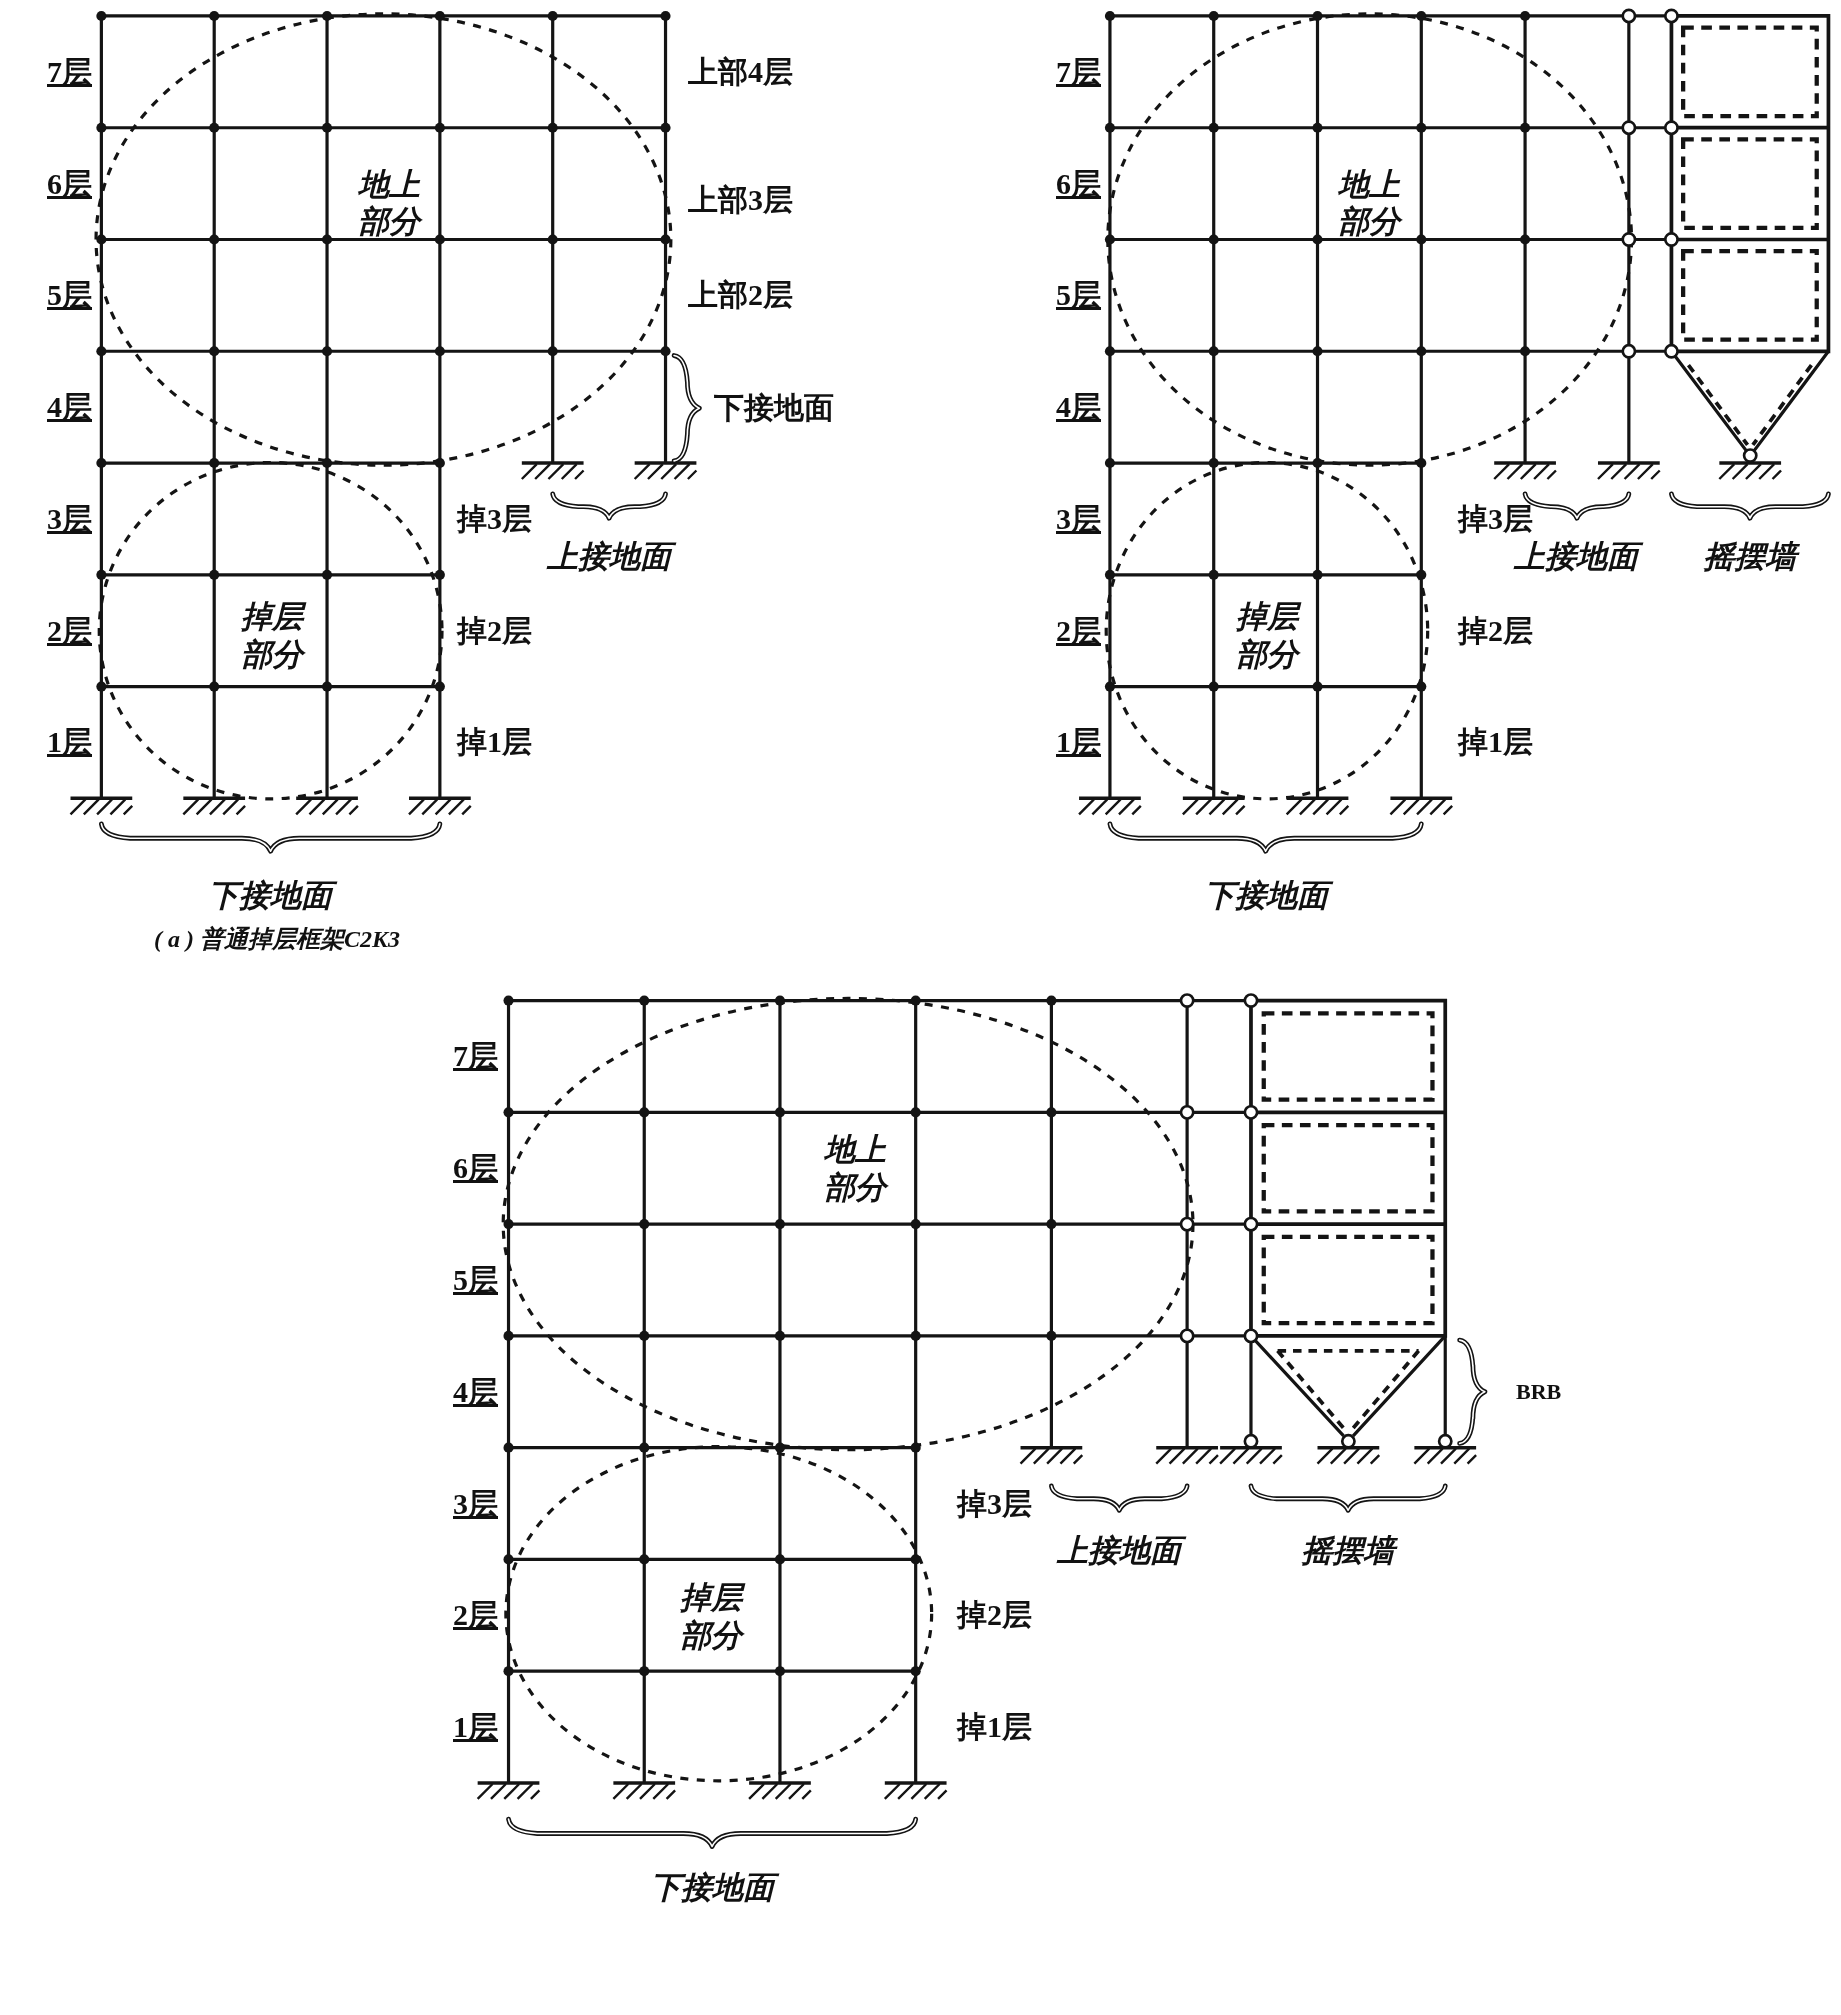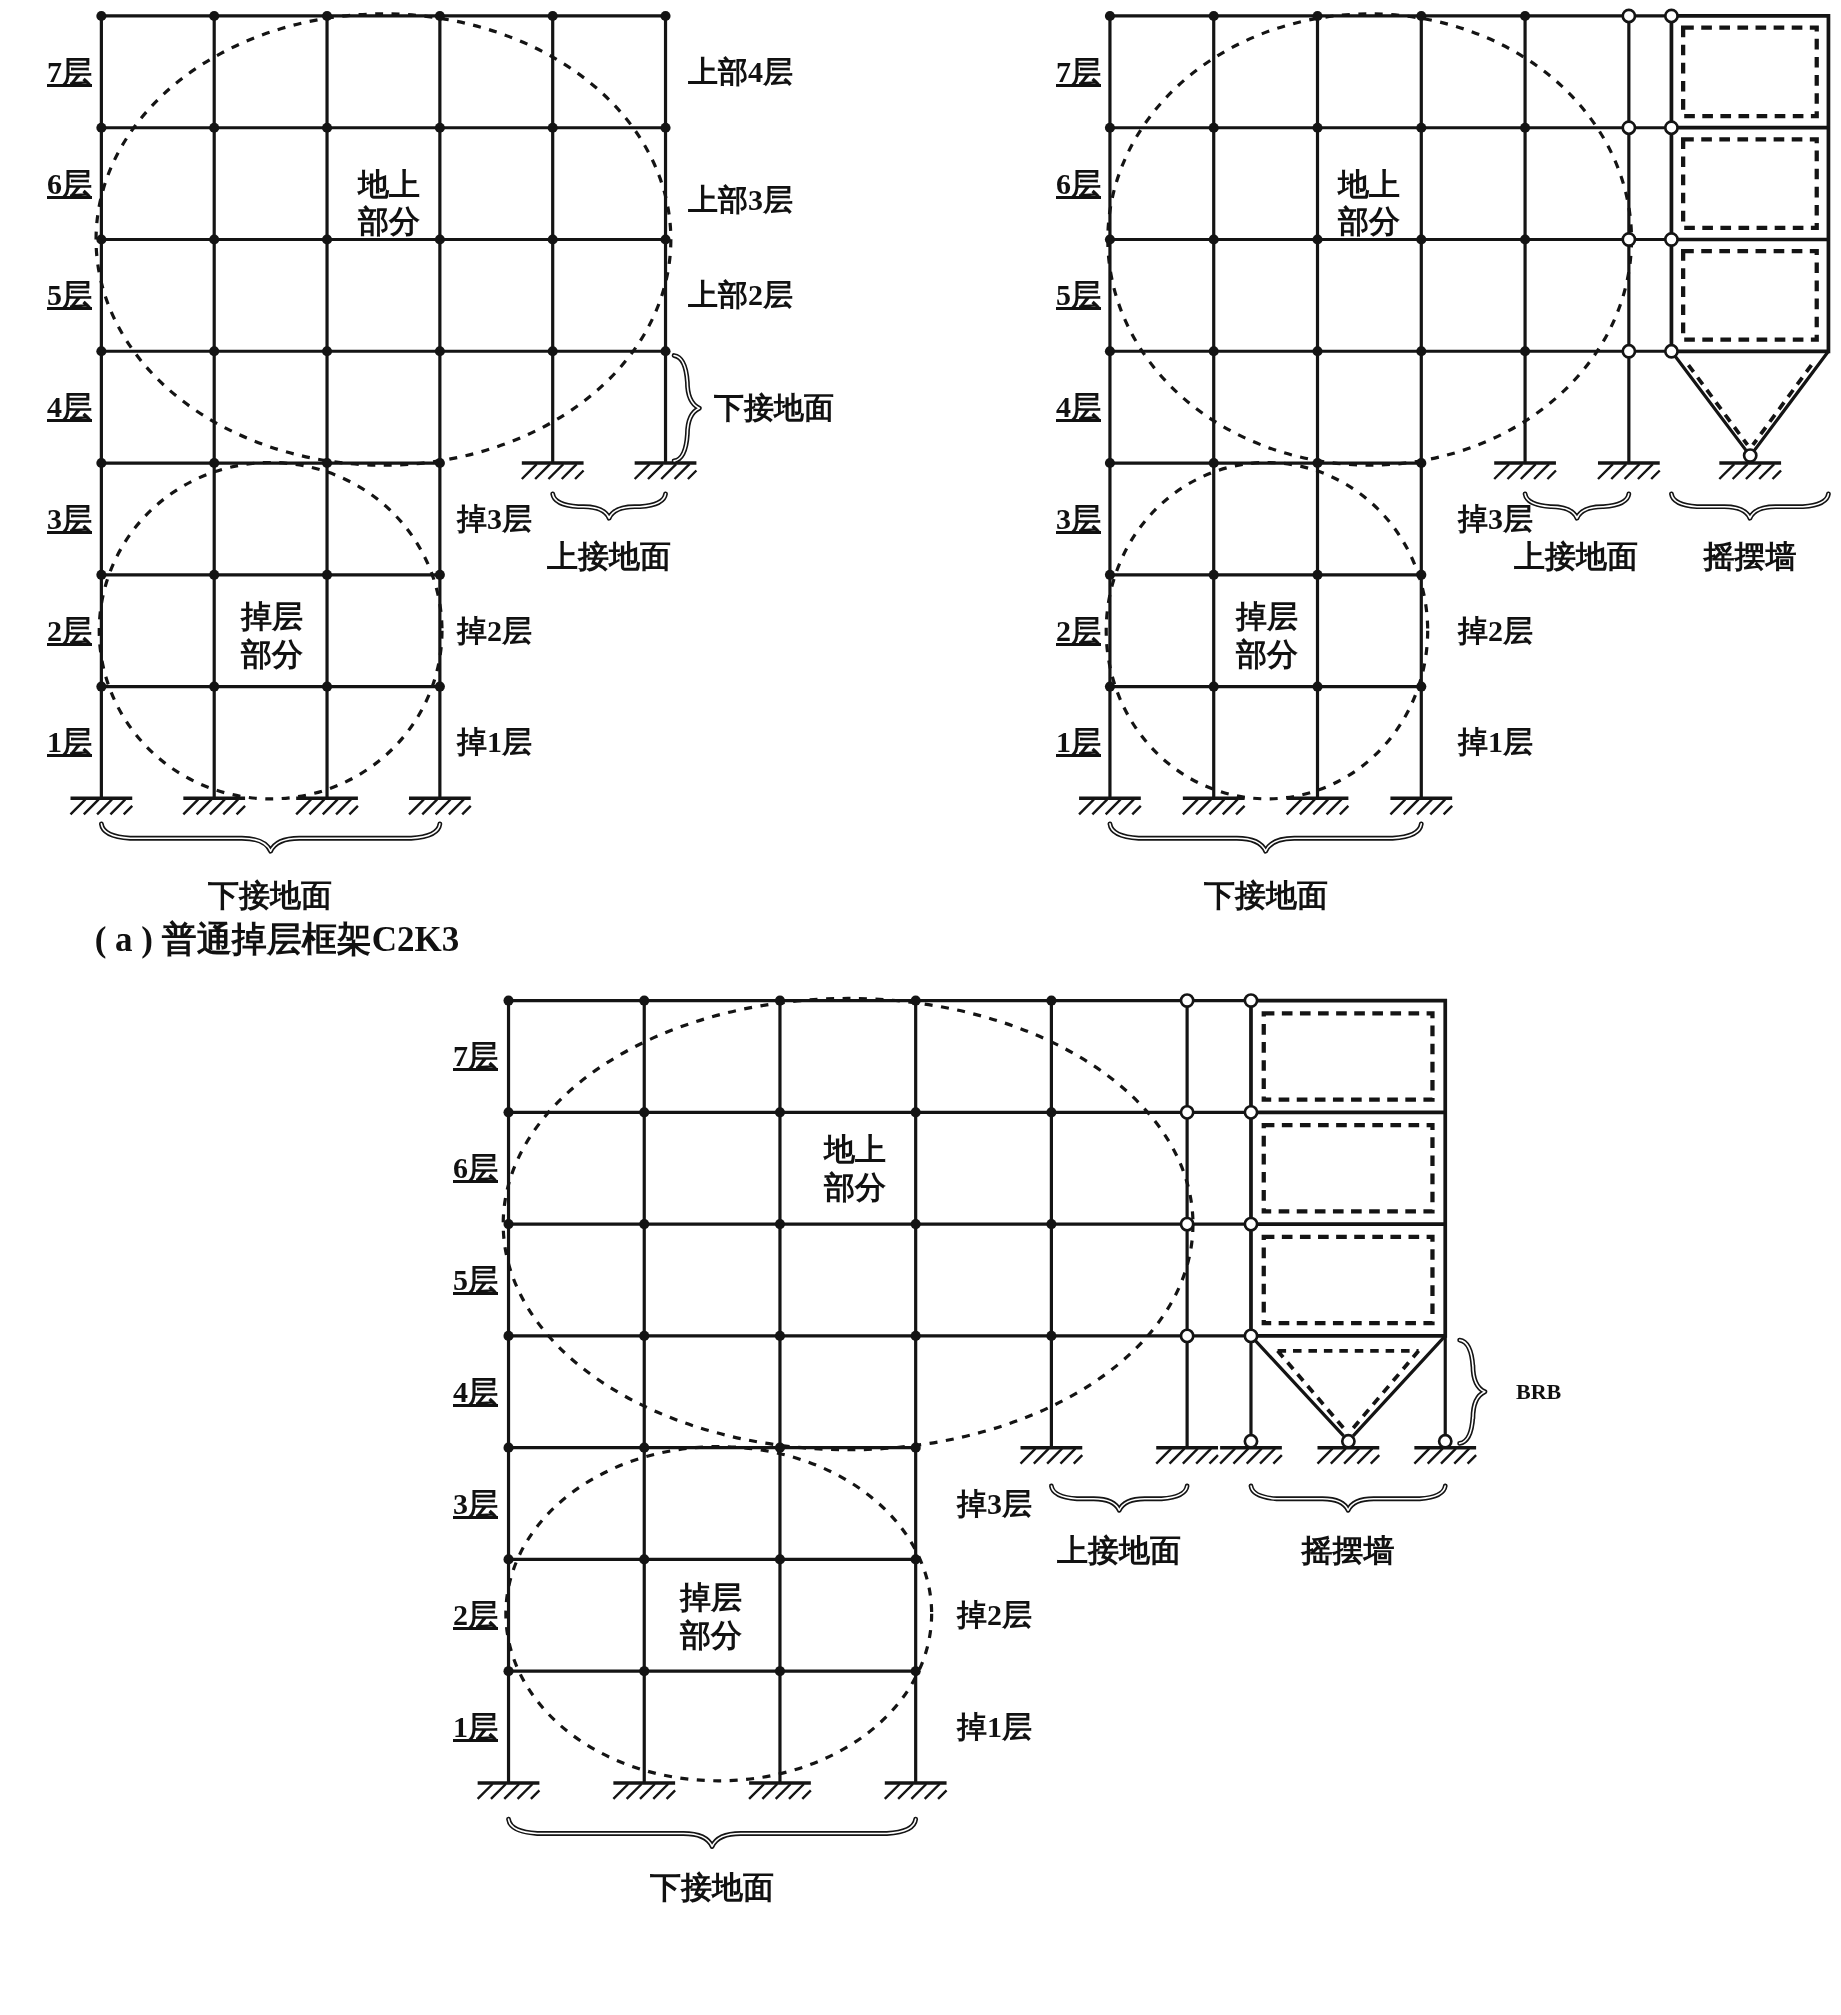--- a/index.html
+++ b/index.html
@@ -1,26 +1,26 @@
 <!DOCTYPE html>
 <html style="font-size:8.5px"><head>
 <meta charset="utf-8">
 <title>Figure</title>
 <style>
   html,body{margin:0;padding:0;background:#fff;}
   #fig{position:relative;width:1842px;height:2015px;background:#fff;
        font-family:"Liberation Serif","DejaVu Serif",serif;color:#111;overflow:hidden;}
   #art{position:absolute;left:0;top:0;}
   .lbl{position:absolute;white-space:nowrap;font-weight:700;font-size:30px;line-height:1;}
-  .c{transform:translate(-50%,-50%);}
+  .c{transform:translate(-50%,-50%);font-style:italic;}
   .r{transform:translate(-100%,-50%);text-decoration:underline;}
   .l{transform:translate(0,-50%);}
   .reg{font-size:31px;}
   .gnd{font-size:31px;}
-  .cap{font-size:35px;}
+  .cap{font-size:24px;}
   .brb{font-size:22px;}
   
   .ln{stroke:#141414;stroke-width:6;fill:none;}
   .wall{stroke:#141414;stroke-width:7;fill:none;}
   .dash{stroke:#141414;stroke-width:6;fill:none;stroke-dasharray:15 16;}
   .wdash{stroke:#141414;stroke-width:8;fill:none;stroke-dasharray:20 14;}
   .tdash{stroke:#141414;stroke-width:7;fill:none;stroke-dasharray:16 13;}
   .sup{stroke:#141414;fill:none;}
   .bro{stroke:#141414;stroke-width:9;fill:none;stroke-linecap:round;stroke-linejoin:round;}
   .bri{stroke:#ffffff;stroke-width:3;fill:none;stroke-linecap:round;stroke-linejoin:round;}

